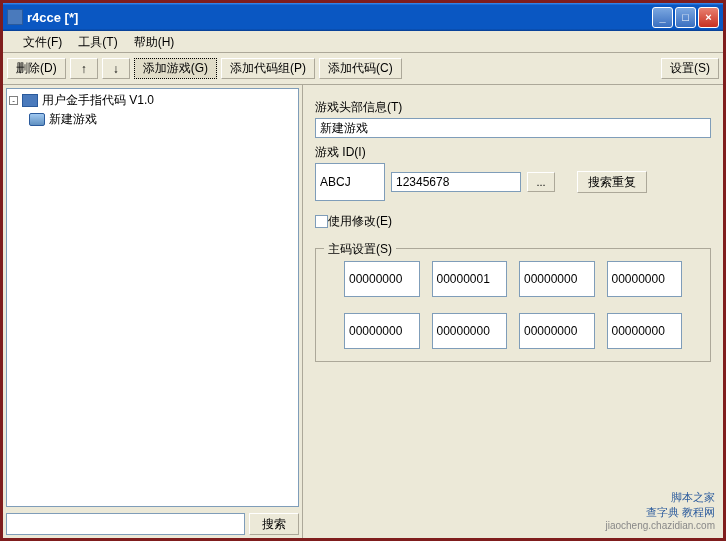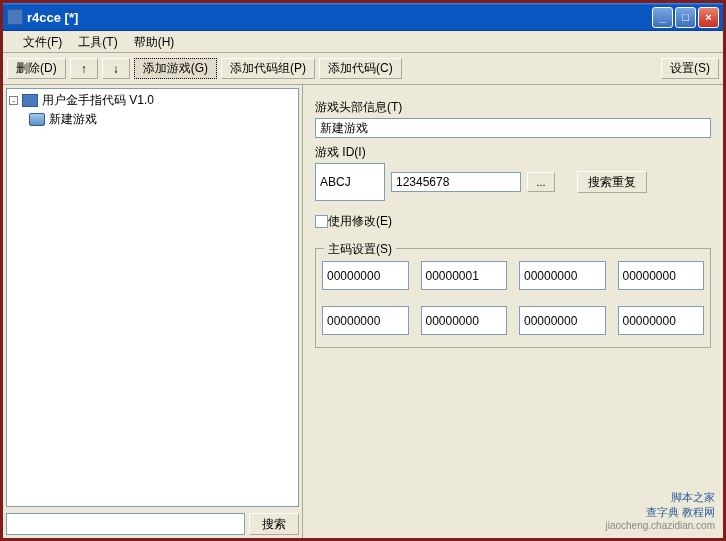--- a/index.html
+++ b/index.html
@@ -34,24 +34,24 @@
 .right-pane { flex: 1; padding: 8px 12px; font-size: 12px; }
 .field-label { margin-bottom: 2px; margin-top: 6px; }
 .text-input { width: 100%; height: 20px; border: 1px solid #7f9db9; padding: 0 4px; font-size: 12px; background: #fff; }
 .row { display: flex; gap: 6px; align-items: center; }
 .id-input1 { width: 70px; height: 20px; border: 1px solid #7f9db9; padding: 18px 4px; font-size: 12px; }
 .id-input2 { width: 130px; height: 20px; border: 1px solid #7f9db9; padding: 0 4px; font-size: 12px; }
 .browse-btn { width: 28px; height: 20px; font-size: 11px; background: #ece9d8; border: 1px solid #aca899; border-top-color: #fff; border-left-color: #fff; cursor: pointer; }
 .small-btn { height: 22px; padding: 0 10px; font-size: 12px; background: #ece9d8; border: 1px solid #aca899; border-top-color: #fff; border-left-color: #fff; cursor: pointer; margin-left: 16px; }
 .checkbox-row { display: flex; align-items: center; margin-top: 12px; }
 .checkbox { width: 13px; height: 13px; border: 1px solid #7f9db9; background: #fff; cursor: pointer; }
-.fieldset { border: 1px solid #aca899; padding: 12px 6px; margin-top: 18px; position: relative; }
+.fieldset { border: 1px solid #aca899; padding: 12px 28px; margin-top: 18px; position: relative; }
 .fieldset-legend { position: absolute; top: -8px; left: 8px; background: #ece9d8; padding: 0 4px; font-size: 12px; }
 .code-grid { display: grid; grid-template-columns: repeat(4, 1fr); gap: 16px 12px; }
-.code-input { height: 29px; border: 1px solid #7f9db9; padding: 0 4px; font-size: 12px; width: 100%; }
+.code-input { height: 36px; border: 1px solid #7f9db9; padding: 0 4px; font-size: 12px; width: 100%; }
 .watermark { position: absolute; bottom: 6px; right: 8px; font-size: 11px; color: #2a5a9c; text-align: right; line-height: 1.3; }
 .watermark .cn { color: #2a5a9c; }
 .watermark .url { color: #888; font-size: 10px; }
 </style>
 </head>
 <body>
 
 <div class="window">
   <div class="titlebar">
     <div class="titlebar-icon"></div>

